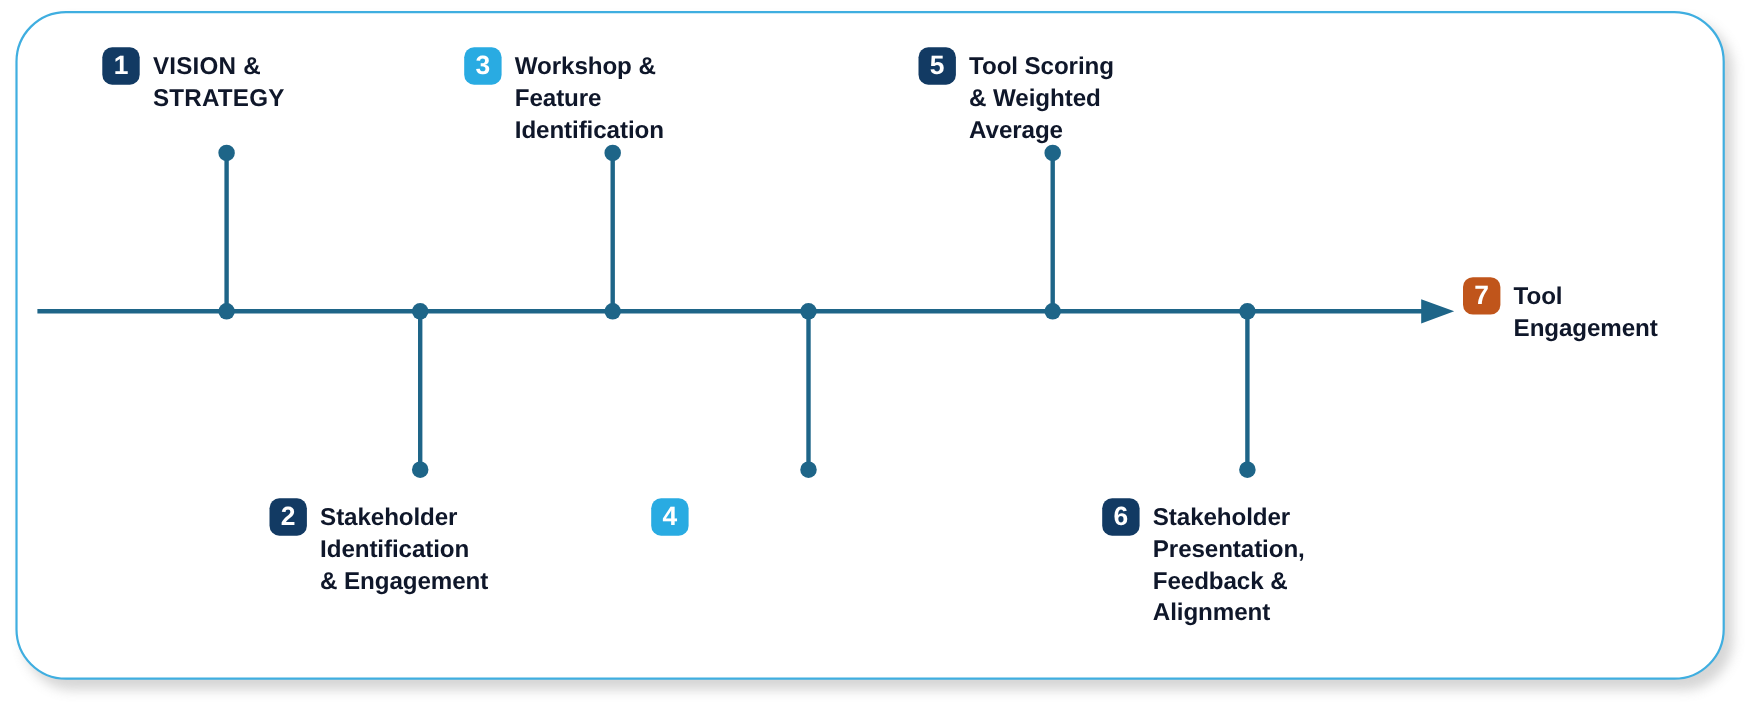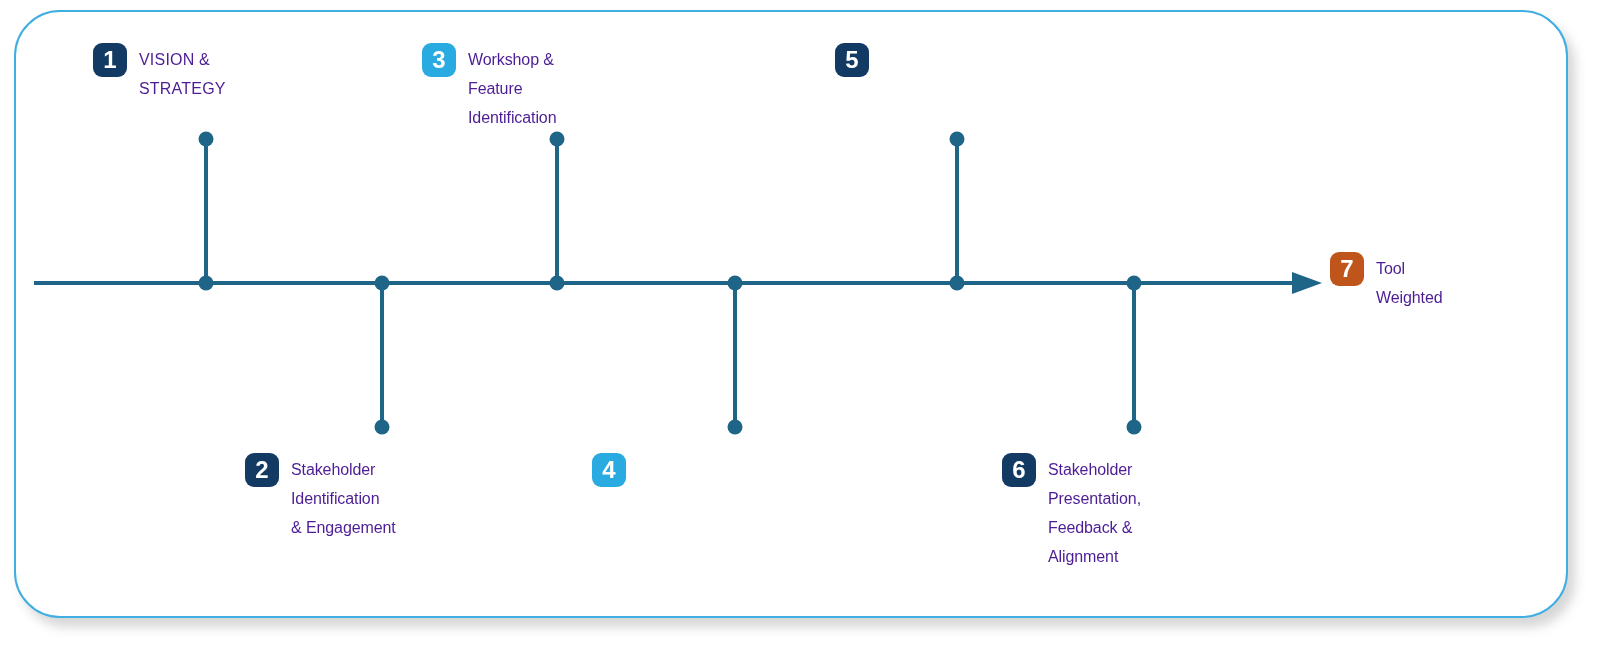--- a/index.html
+++ b/index.html
@@ -63,23 +63,23 @@
     font-weight: bold;
     line-height: 34px;
     text-align: center;
     letter-spacing: 0;
   }
   .badge.navy   { background: #123A63; }
   .badge.cyan   { background: #29ABE2; }
   .badge.orange { background: #C0551B; }
 
   .m-label {
-    color: #4c1d95;
-    font-size: 16px;
-    font-weight: normal;
+    color: #0f172a;
+    font-size: 22px;
+    font-weight: bold;
     line-height: 29px;
     white-space: pre-line;
     padding-top: 2px;
     letter-spacing: -0.1px;
   }
   .m-label.caps { letter-spacing: 0.2px; }
 </style>
 </head>
 <body>
 
@@ -140,29 +140,32 @@
 Feature
 Identification</div>
   </div>
 
   <div class="milestone" style="left:592px; top:453px;">
     <div class="badge cyan">4</div>
   </div>
 
   <div class="milestone" style="left:835px; top:43px;">
     <div class="badge navy">5</div>
+    <div class="m-label">Tool Scoring
+&amp; Weighted
+Average</div>
   </div>
 
   <div class="milestone" style="left:1002px; top:453px;">
     <div class="badge navy">6</div>
     <div class="m-label">Stakeholder
 Presentation,
 Feedback &amp;
 Alignment</div>
   </div>
 
   <div class="milestone" style="left:1330px; top:252px;">
     <div class="badge orange">7</div>
     <div class="m-label">Tool
-Weighted</div>
+Engagement</div>
   </div>
 
 </div>
 
 </body></html>

